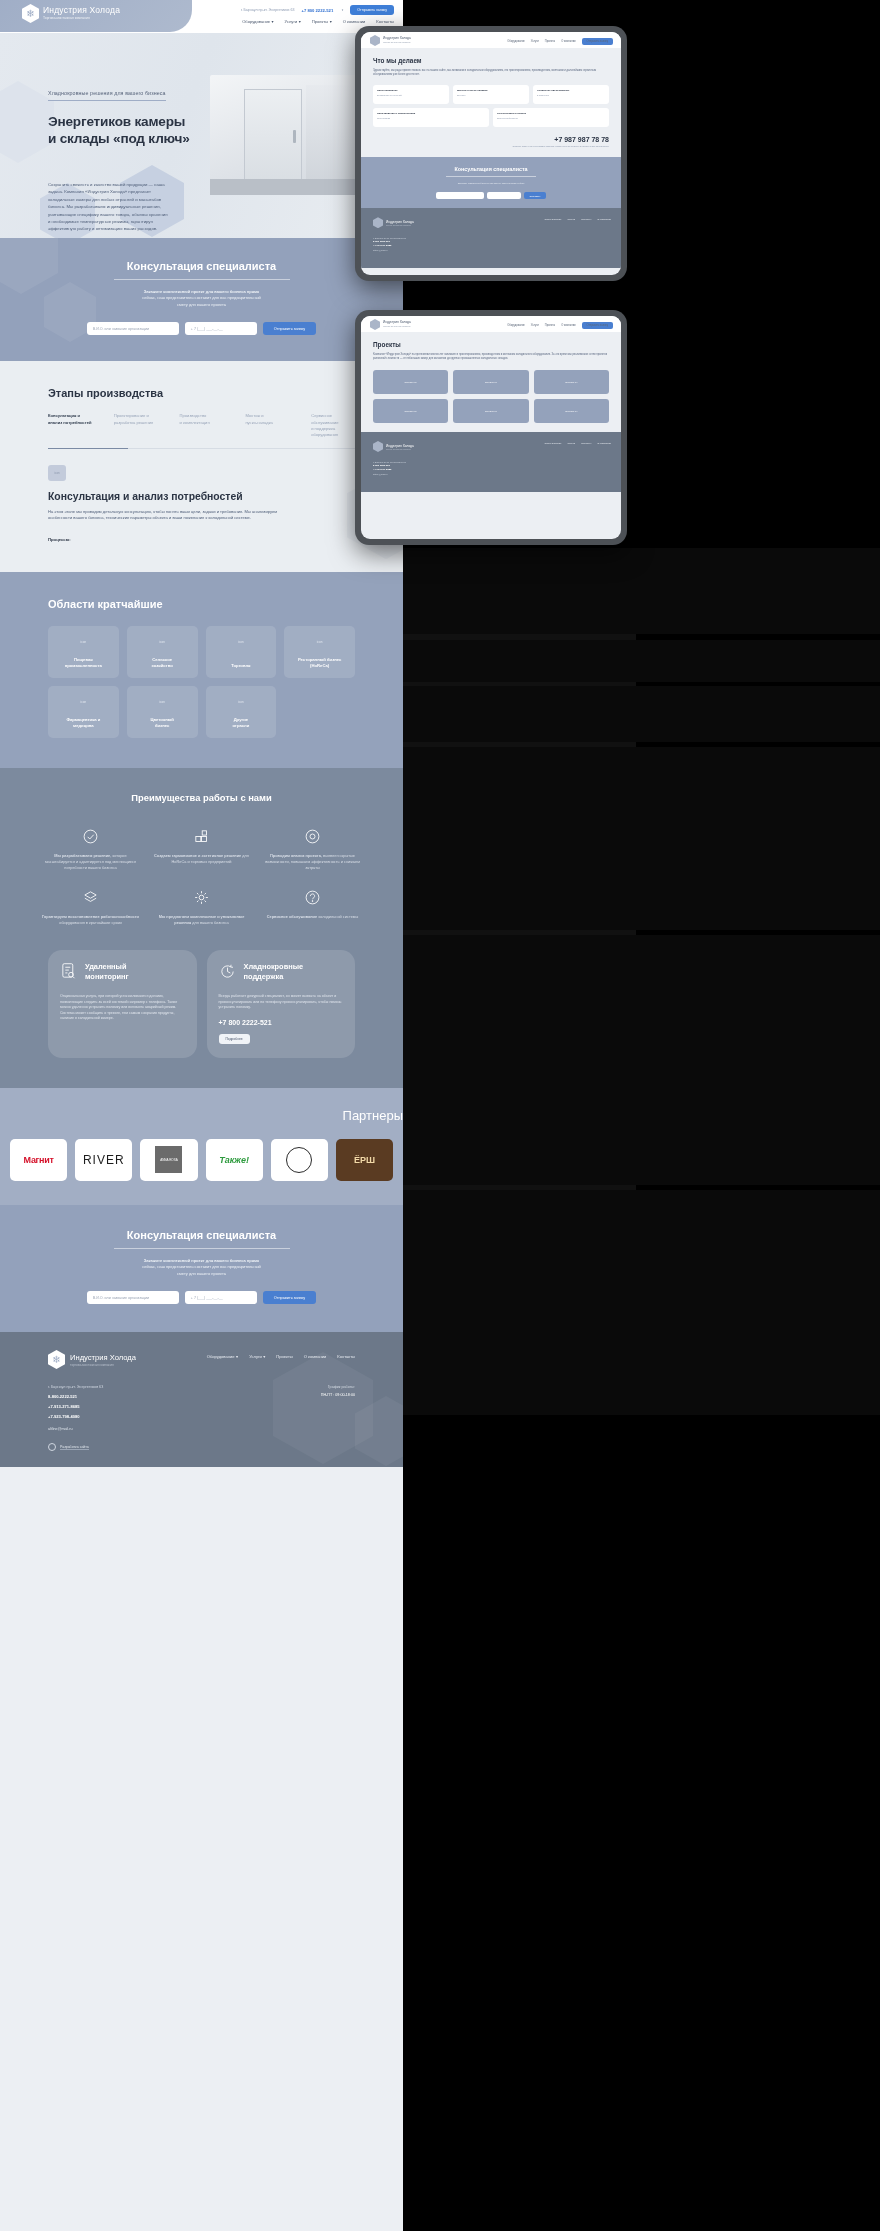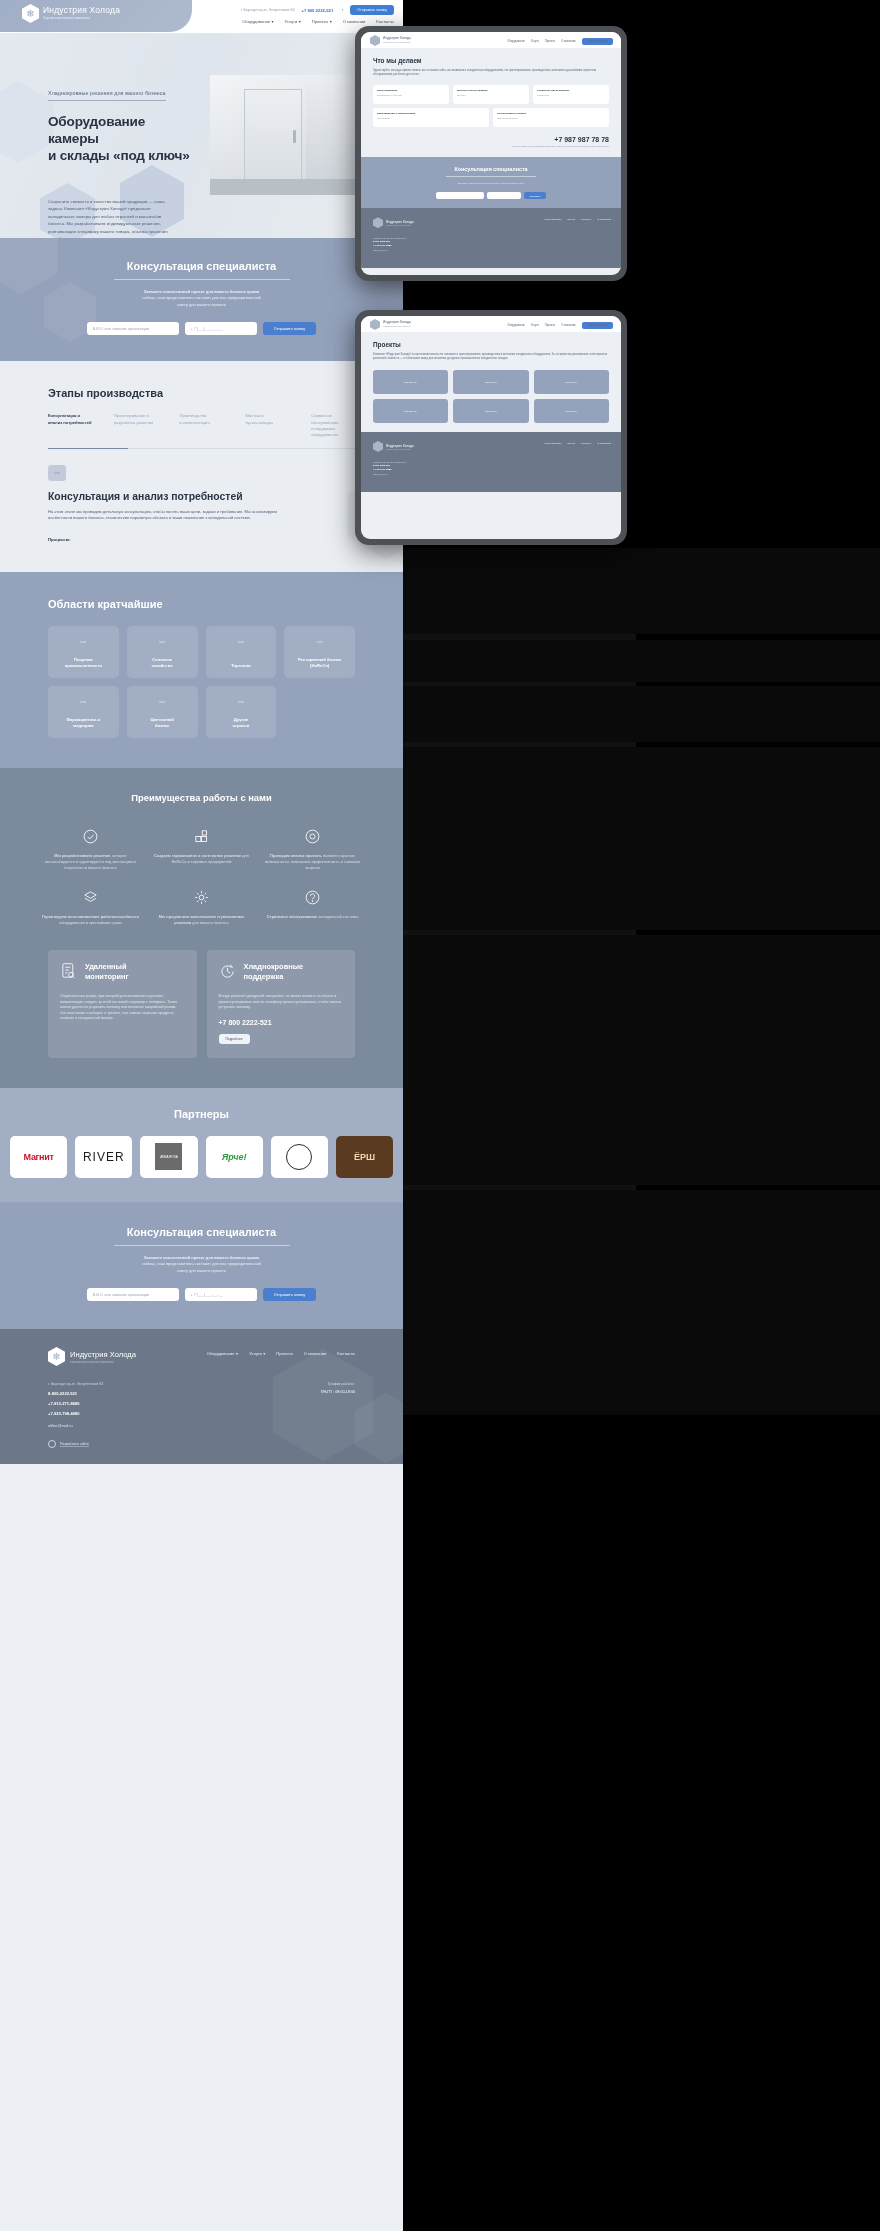--- a/index.html
+++ b/index.html
@@ -118,31 +118,31 @@
   .adv { background:#7c8a9e; padding:24px 0 30px; }
   .adv-h { text-align:center;color:#fff;font-size:9.4px;font-weight:700; }
   .adv-grid { display:grid; grid-template-columns:repeat(3,1fr); gap:16px 10px; margin-top:22px; padding:0 40px; }
   .adv-it { text-align:center; }
   .adv-ic { height:22px; display:flex;align-items:center;justify-content:center; }
   .adv-ic svg { width:17px;height:17px;stroke:#fff;fill:none;stroke-width:1.2; }
   .adv-t { font-size:3.9px;line-height:5.8px;color:#fff;font-weight:700;margin-top:6px; }
   .adv-t span { font-weight:400;color:#d8dee7; }
 
   .mon-grid { display:grid; grid-template-columns:1fr 1fr; gap:10px; padding:0 48px; margin-top:24px; }
-  .mon-card { background:rgba(255,255,255,.14); border-radius:4px; padding:12px 12px 14px; }
+  .mon-card { background:rgba(255,255,255,.14); border-radius:14px; padding:12px 12px 14px; }
   .mon-top { display:flex; gap:8px; align-items:flex-start; }
   .mon-ic svg { width:17px;height:19px;stroke:#fff;fill:none;stroke-width:1.2; }
   .mon-h { font-size:7.4px;line-height:10px;font-weight:700;color:#fff; }
   .mon-p { font-size:3.6px;line-height:5.6px;color:#e0e5ed;margin-top:9px; }
   .mon-ph { font-size:7px;font-weight:700;color:#fff;margin-top:8px; }
   .mon-b { margin-top:8px;background:#f0f3f7;color:#46536a;font-size:3.3px;border-radius:3px;padding:3px 7px;display:inline-block;border:none; }
 
   
   .partners { background:#a2aec4; padding:20px 0 24px; }
-  .p-h { text-align:center;color:#fff;font-size:11px;font-weight:700; }
+  .p-h { text-align:right;color:#fff;font-size:13px;font-weight:400; }
   .p-row { display:flex; gap:8px; padding:0 10px; margin-top:16px; }
   .p-card { flex:1; height:42px; background:#fff; border-radius:5px; display:flex;align-items:center;justify-content:center; overflow:hidden; }
   .p-magnit { color:#d5112a; font-size:9px; font-weight:700; letter-spacing:-.3px; }
   .p-river { color:#1d1d1d; font-size:12px; font-weight:400; letter-spacing:1px;text-align:center; }
   .p-anna { width:27px;height:27px;background:#6b6b6b;display:flex;align-items:center;justify-content:center;color:#fff;font-size:3px; }
   .p-yarche { color:#2e9b3e; font-size:9px; font-weight:700; font-style:italic; }
   .p-seal { width:26px;height:26px;border:1.5px solid #2b2b2b;border-radius:50%; }
   .p-ersh { flex:1;height:42px;background:#5a3b22;border-radius:5px;display:flex;align-items:center;justify-content:center;color:#f2d9a8;font-size:9px;font-weight:700; }
 
   
@@ -274,21 +274,21 @@
     <div class="hexbg h2"></div>
     <div class="hexbg h3"></div>
     <div class="hero-photo">
       <div class="photo-door"></div>
       <div class="photo-inner"></div>
       <div class="photo-floor"></div>
     </div>
     <div class="hero-copy">
       <div class="eyebrow">Хладнокровные решения для вашего бизнеса</div>
       <div class="hero-h1">
-        <div>Оборудование камеры</div>
+        <div>Энергетиков камеры</div>
         <div>и склады «под ключ»</div>
       </div>
       <div class="hero-p">Сохранить свежесть и качество вашей продукции — наша задача. Компания «Индустрия Холода» предлагает холодильные камеры для любых отраслей и масштабов бизнеса. Мы разрабатываем индивидуальные решения, учитывающие специфику вашего товара, объемы хранения и необходимые температурные режимы, гарантируя эффективную работу и оптимизацию ваших расходов.</div>
     </div>
   </div>
 
   <div class="consult">
     <div class="hx cx1"></div>
     <div class="hx cx2"></div>
     <div class="c-title">Консультация специалиста</div>
@@ -489,21 +489,21 @@
       <div class="p-card">
             <span class="p-magnit">Магнит</span>
           </div>
       <div class="p-card">
             <span class="p-river">RIVER</span>
           </div>
       <div class="p-card">
             <span class="p-anna">ANNA ROSA</span>
           </div>
       <div class="p-card">
-            <span class="p-yarche">Ярче!</span>
+            <span class="p-yarche">Также!</span>
           </div>
       <div class="p-card">
             <span class="p-seal"></span>
           </div>
       <div class="p-ersh">
             <span>ЁРШ</span>
           </div>
     </div>
   </div>
 

